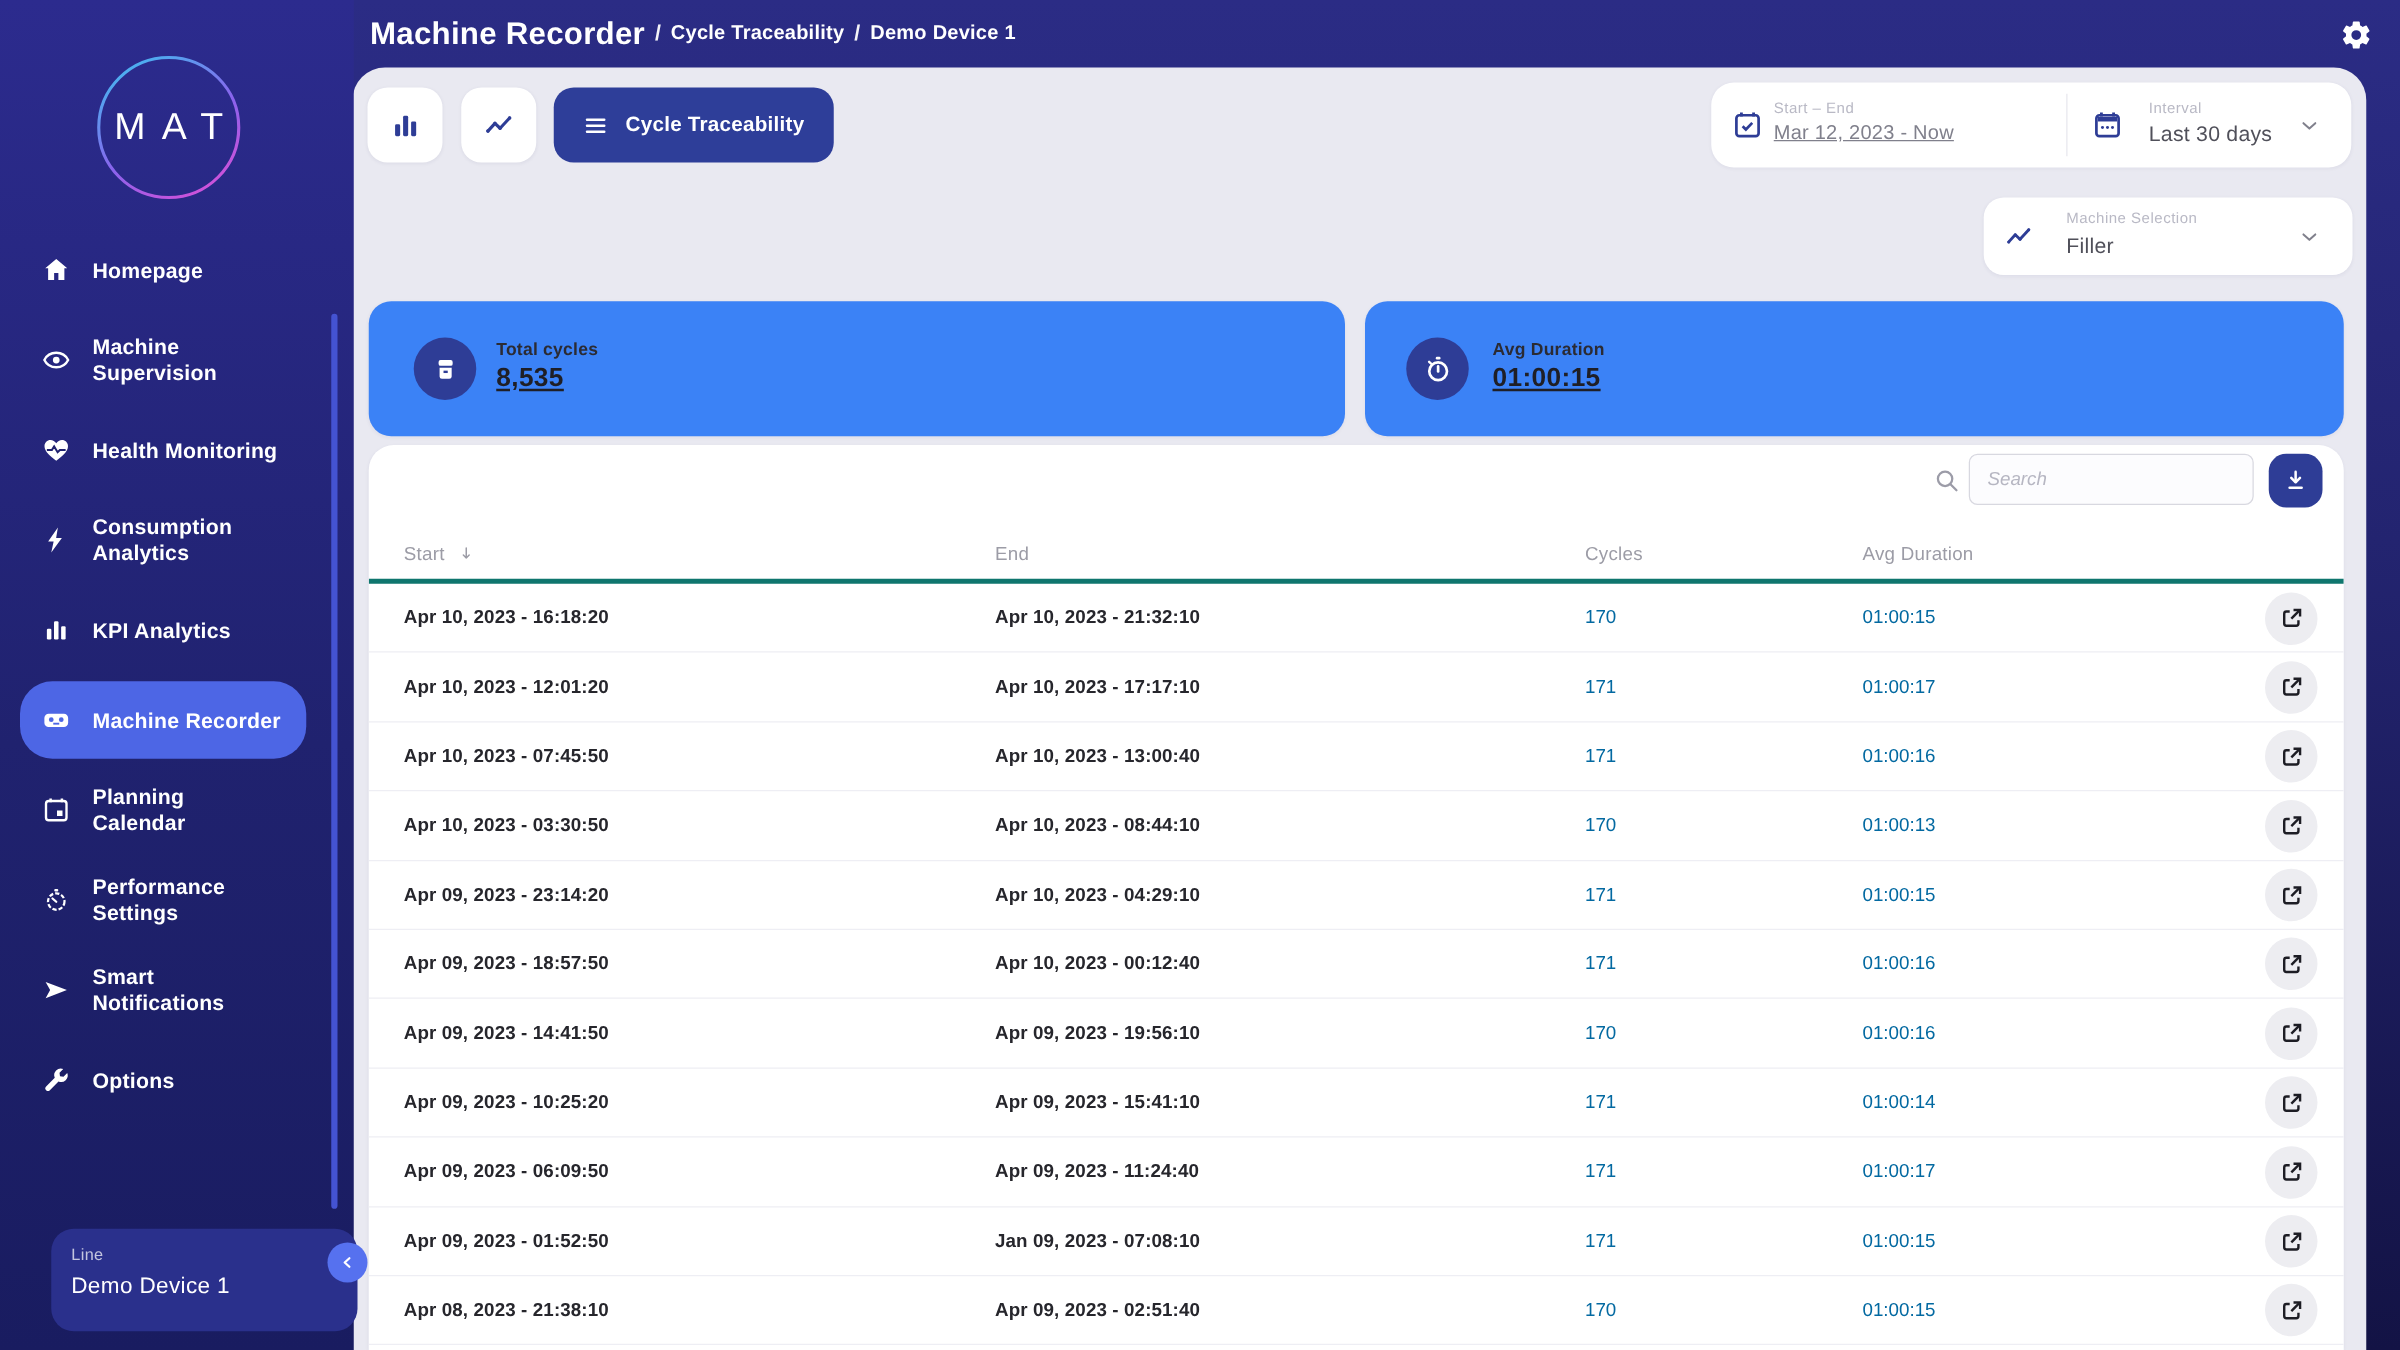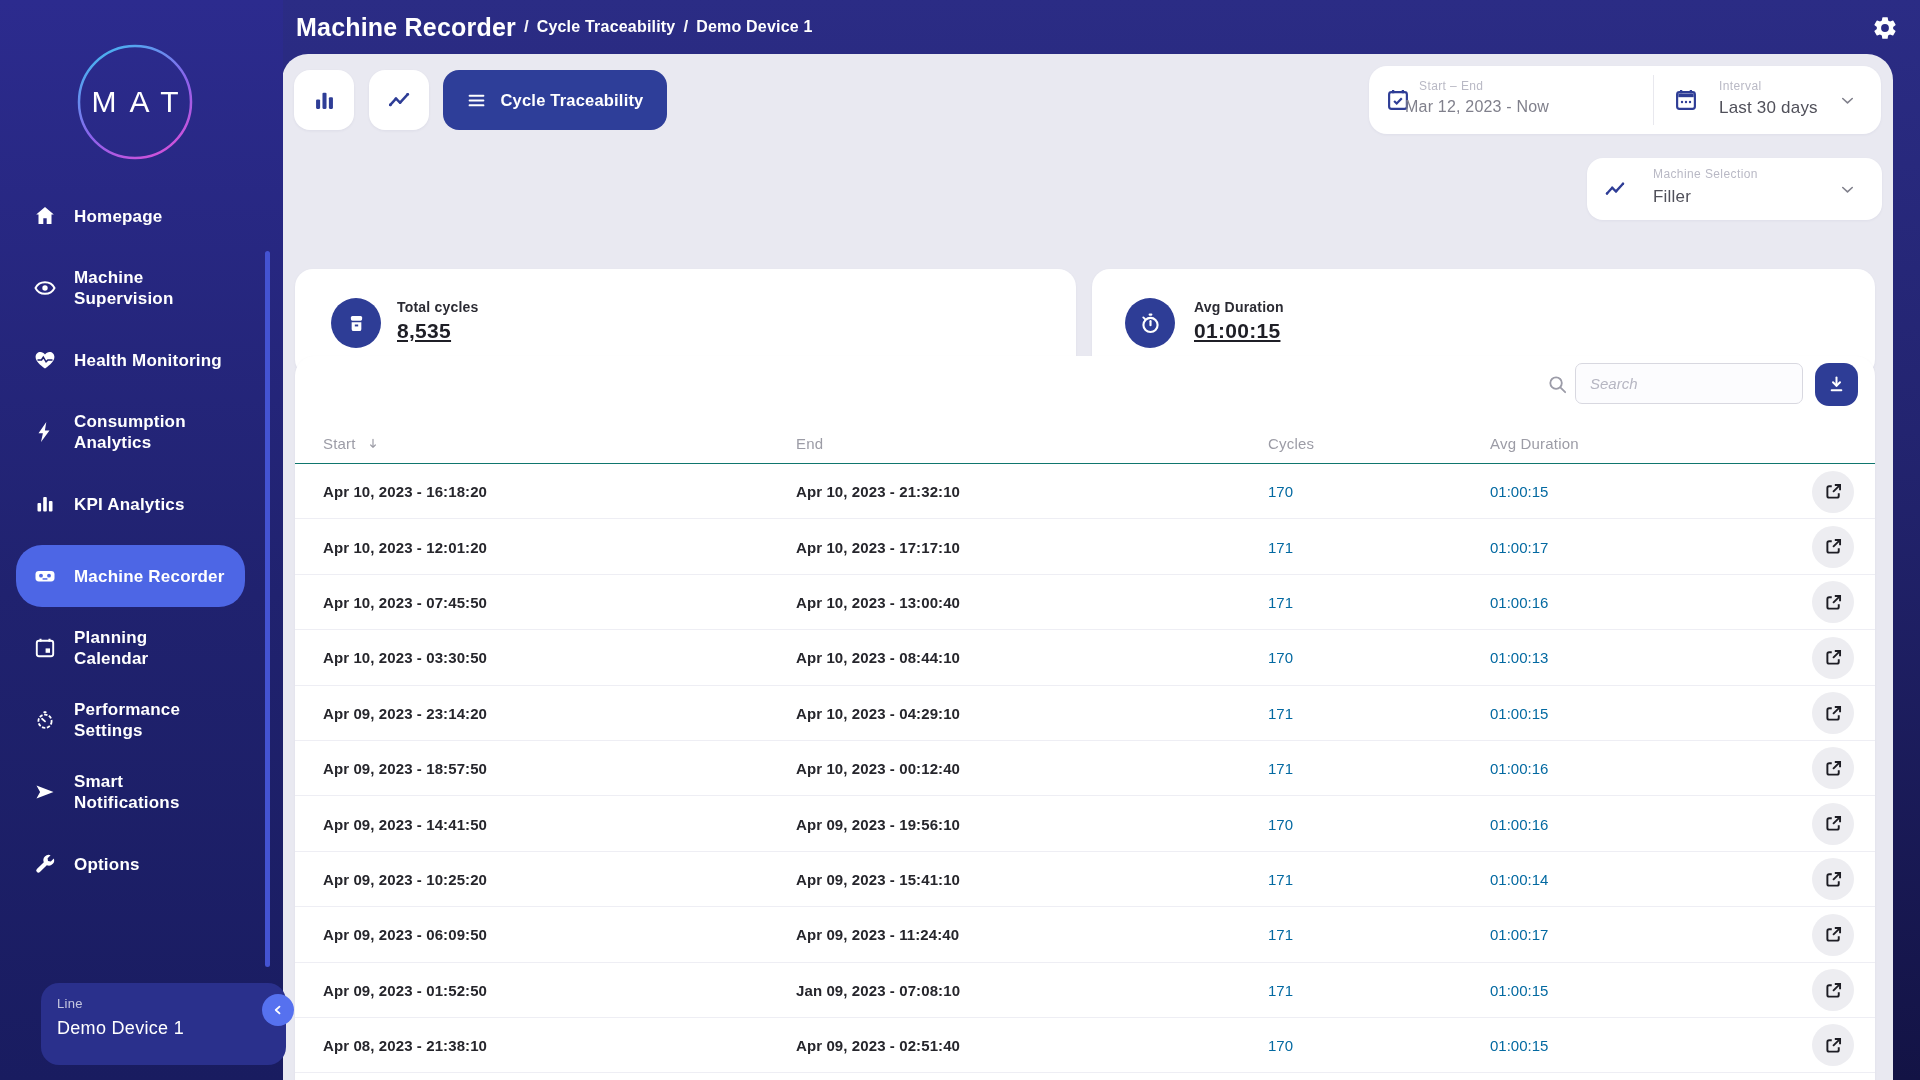--- a/index.html
+++ b/index.html
@@ -56,41 +56,41 @@
   .dp-block{position:absolute;top:0;height:68px;cursor:pointer;}
   .dp-icon{position:absolute;top:21px;width:26px;height:26px;color:#2e3d96;}
   .dp-label{position:absolute;top:13px;font-size:12px;color:#b9b9c5;letter-spacing:.4px;}
   .dp-value{position:absolute;top:32px;font-size:16px;color:#80808c;letter-spacing:.2px;}
   .dp-value.dark{color:#50505a;font-size:17px;}
   .chev{color:#80808c;}
 
   .machine-panel{position:absolute;left:1305px;top:104px;width:295px;height:62px;background:#fff;
     border-radius:16px;cursor:pointer;box-shadow:0 1px 3px rgba(30,32,90,.05);}
 
-  .card{position:absolute;top:187px;height:108px;background:#ffffff;border-radius:18px;
-    box-shadow:0 1px 3px rgba(30,32,90,.05);margin-top:28px;}
+  .card{position:absolute;top:187px;height:108px;background:#3b82f6;border-radius:18px;
+    box-shadow:0 1px 3px rgba(30,32,90,.05);}
   .card .bubble{position:absolute;top:29px;width:50px;height:50px;border-radius:50%;
     background:#2e3d96;display:flex;align-items:center;justify-content:center;}
   .card .card-label{position:absolute;top:30px;font-size:14px;font-weight:700;color:#2b2b33;letter-spacing:.2px;}
   .card .card-value{position:absolute;top:50px;font-size:21px;font-weight:700;color:#1f1f26;letter-spacing:.3px;text-decoration:underline;}
 
   
   .table-panel{position:absolute;left:13px;top:302px;width:1580px;height:724px;background:#fff;
     border-radius:20px 20px 0 0;box-shadow:0 1px 3px rgba(30,32,90,.05);overflow:hidden;}
   .search-icon{position:absolute;left:1251px;top:17px;width:23px;height:23px;color:#9c9ca8;}
   .search-input{position:absolute;left:1280px;top:7px;width:228px;height:41px;border:1.5px solid #d8d8e0;
     border-radius:7px;background:#fcfcfe;font-family:"Liberation Sans",sans-serif;
     font-size:15px;font-style:italic;color:#55555e;padding:0 14px;outline:none;}
   .search-input::placeholder{color:#b6b6c2;font-style:italic;}
   .download-btn{position:absolute;left:1520px;top:7px;width:43px;height:43px;border-radius:14px;
     background:#2e3d96;color:#fff;display:flex;align-items:center;justify-content:center;cursor:pointer;}
 
   .thead{position:absolute;left:0;top:73px;width:1580px;height:34px;}
   .th{position:absolute;top:6px;font-size:15px;color:#9c9ca6;letter-spacing:.2px;cursor:pointer;}
-  .tbody{position:absolute;left:0;top:107px;width:1580px;border-top:1px solid #0f766e;}
+  .tbody{position:absolute;left:0;top:107px;width:1580px;border-top:4px solid #0f766e;}
   .trow{position:relative;height:55.4px;border-bottom:1px solid #eeeef4;}
   .cell{position:absolute;top:50%;transform:translateY(-50%);font-size:15px;}
   .cell.b{font-weight:700;color:#26262c;letter-spacing:.1px;}
   .cell.n{color:#0369a1;}
   .col-start{left:28px;} .col-end{left:501px;} .col-cycles{left:973px;} .col-avg{left:1195px;}
   .row-action{position:absolute;left:1517px;top:6.5px;width:42px;height:42px;border-radius:50%;
     background:#ededf1;color:#1d1d24;display:flex;align-items:center;justify-content:center;cursor:pointer;}
 </style>
 </head>
 <body>
@@ -264,21 +264,21 @@
   </div>
 
   <div class="date-panel">
     <div class="dp-block" style="left:0;width:284px;">
       <svg class="dp-icon" style="left:16px;" viewBox="0 0 24 24">
           <rect x="3.8" y="4.8" width="16.4" height="15.4" rx="2.2" fill="none" stroke="#2e3d96" stroke-width="2"></rect>
           <path d="M7.5 2.8v3M16.5 2.8v3" stroke="#2e3d96" stroke-width="2.1"></path>
           <path d="m8.4 12.9 2.4 2.4 4.7-4.9" fill="none" stroke="#2e3d96" stroke-width="2"></path>
         </svg>
       <span class="dp-label" style="left:50px;">Start – End</span>
-      <span class="dp-value" style="left:36px;">Mar 12, 2023 - Now</span>
+      <span class="dp-value" style="left:50px;text-decoration:underline;">Mar 12, 2023 - Now</span>
     </div>
     <div class="dp-divider"></div>
     <div class="dp-block" style="left:284px;width:228px;">
       <svg class="dp-icon" style="left:20px;" viewBox="0 0 24 24">
           <rect x="3.8" y="4.8" width="16.4" height="15.4" rx="2.2" fill="none" stroke="#2e3d96" stroke-width="2"></rect>
           <path d="M7.5 2.8v3M16.5 2.8v3" stroke="#2e3d96" stroke-width="2.1"></path>
           <rect x="4.9" y="6" width="14.2" height="3.4" fill="#2e3d96"></rect>
           <circle cx="8.3" cy="13.8" r="1.1" fill="#2e3d96"></circle>
           <circle cx="12" cy="13.8" r="1.1" fill="#2e3d96"></circle>
           <circle cx="15.7" cy="13.8" r="1.1" fill="#2e3d96"></circle>

